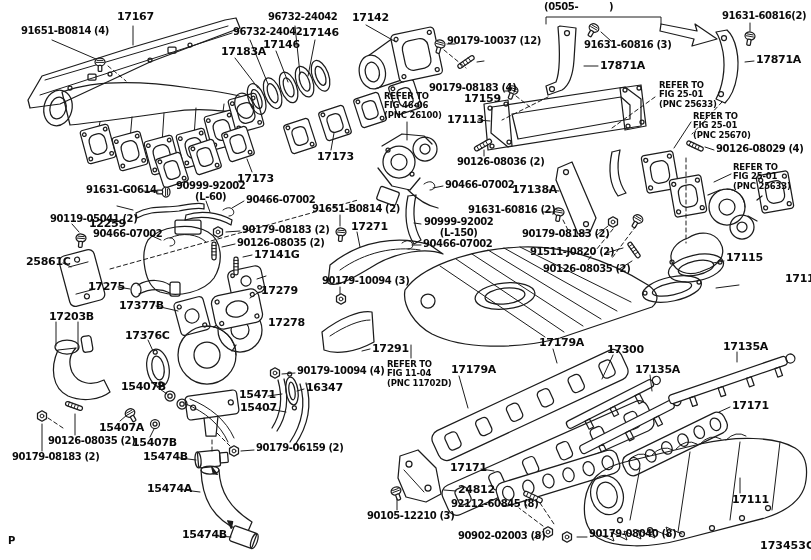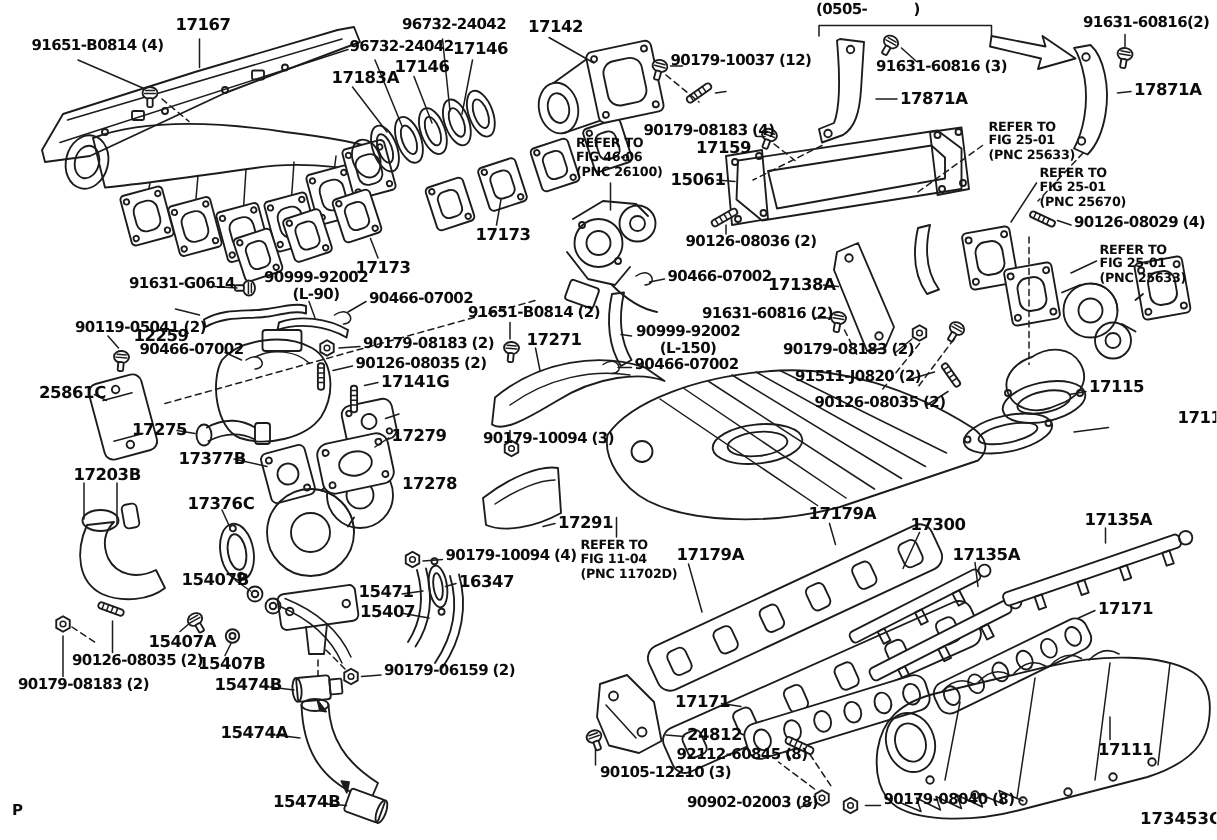--- a/index.html
+++ b/index.html
@@ -478,49 +478,49 @@
       <div class="lbl big" style="left: 221px; top: 46px;">17183A</div>
       <div class="lbl big" style="left: 352px; top: 12px;">17142</div>
       <div class="lbl" style="left: 447px; top: 36px;">90179-10037 (12)</div>
       <div class="lbl big" style="left: 464px; top: 53px; margin-top: 40px;">17159</div>
       <div class="lbl" style="left: 544px; top: 2px;">(0505-          )</div>
       <div class="lbl" style="left: 722px; top: 11px;">91631-60816(2)</div>
       <div class="lbl" style="left: 584px; top: 40px;">91631-60816 (3)</div>
       <div class="lbl big" style="left: 600px; top: 60px;">17871A</div>
       <div class="lbl big" style="left: 756px; top: 54px;">17871A</div>
       <div class="lbl" style="left: 429px; top: 83px;">90179-08183 (4)</div>
-      <div class="lbl big" style="left: 447px; top: 114px;">15061</div>
+      <div class="lbl big" style="left: 447px; top: 114px;">17113</div>
       <div class="lbl small" style="left: 384px; top: 92px;"><div>REFER TO</div><div>FIG 46-06</div><div>(PNC 26100)</div></div>
       <div class="lbl small" style="left: 659px; top: 81px;"><div>REFER TO</div><div>FIG 25-01</div><div>(PNC 25633)</div></div>
       <div class="lbl small" style="left: 693px; top: 112px;"><div>REFER TO</div><div>FIG 25-01</div><div>(PNC 25670)</div></div>
       <div class="lbl" style="left: 716px; top: 144px;">90126-08029 (4)</div>
       <div class="lbl small" style="left: 733px; top: 163px;"><div>REFER TO</div><div>FIG 25-01</div><div>(PNC 25633)</div></div>
       <div class="lbl big" style="left: 726px; top: 252px;">17115</div>
       <div class="lbl big" style="left: 785px; top: 273px; text-align: right;">17114B</div>
       <div class="lbl" style="left: 86px; top: 185px;">91631-G0614</div>
-      <div class="lbl" style="left: 176px; top: 181px;"><div>90999-92002</div><div class="l2">(L-90)</div></div>
+      <div class="lbl" style="left: 176px; top: 181px;"><div>90999-92002</div><div class="l2">(L-60)</div></div>
       <div class="lbl big" style="left: 89px; top: 218px;">12259</div>
       <div class="lbl" style="left: 50px; top: 214px;">90119-05041 (2)</div>
       <div class="lbl" style="left: 93px; top: 229px;">90466-07002</div>
       <div class="lbl big" style="left: 26px; top: 256px;">25861C</div>
       <div class="lbl big" style="left: 88px; top: 281px;">17275</div>
       <div class="lbl big" style="left: 119px; top: 300px;">17377B</div>
       <div class="lbl big" style="left: 49px; top: 311px;">17203B</div>
       <div class="lbl big" style="left: 125px; top: 330px;">17376C</div>
       <div class="lbl big" style="left: 317px; top: 151px;">17173</div>
       <div class="lbl big" style="left: 237px; top: 173px;">17173</div>
       <div class="lbl" style="left: 246px; top: 195px;">90466-07002</div>
       <div class="lbl" style="left: 242px; top: 225px;">90179-08183 (2)</div>
       <div class="lbl" style="left: 237px; top: 238px;">90126-08035 (2)</div>
       <div class="lbl big" style="left: 254px; top: 249px;">17141G</div>
       <div class="lbl big" style="left: 268px; top: 270px; margin-top: 47px;">17278</div>
       <div class="lbl big" style="left: 261px; top: 285px;">17279</div>
       <div class="lbl" style="left: 312px; top: 204px;">91651-B0814 (2)</div>
       <div class="lbl big" style="left: 351px; top: 221px;">17271</div>
-      <div class="lbl" style="left: 322px; top: 288px;">90179-10094 (3)</div>
+      <div class="lbl" style="left: 322px; top: 276px;">90179-10094 (3)</div>
       <div class="lbl" style="left: 457px; top: 157px;">90126-08036 (2)</div>
       <div class="lbl" style="left: 445px; top: 180px;">90466-07002</div>
       <div class="lbl big" style="left: 512px; top: 184px;">17138A</div>
       <div class="lbl" style="left: 468px; top: 205px;">91631-60816 (2)</div>
       <div class="lbl" style="left: 424px; top: 217px;"><div>90999-92002</div><div class="l2">(L-150)</div></div>
       <div class="lbl" style="left: 423px; top: 239px;">90466-07002</div>
       <div class="lbl" style="left: 522px; top: 229px;">90179-08183 (2)</div>
       <div class="lbl" style="left: 530px; top: 247px;">91511-J0820 (2)</div>
       <div class="lbl" style="left: 543px; top: 264px;">90126-08035 (2)</div>
       <div class="lbl big" style="left: 372px; top: 343px;">17291</div>
@@ -540,19 +540,19 @@
       <div class="lbl" style="left: 48px; top: 436px;">90126-08035 (2)</div>
       <div class="lbl big" style="left: 132px; top: 437px;">15407B</div>
       <div class="lbl" style="left: 12px; top: 452px;">90179-08183 (2)</div>
       <div class="lbl big" style="left: 143px; top: 451px;">15474B</div>
       <div class="lbl" style="left: 256px; top: 443px;">90179-06159 (2)</div>
       <div class="lbl big" style="left: 147px; top: 483px;">15474A</div>
       <div class="lbl big" style="left: 182px; top: 529px;">15474B</div>
       <div class="lbl big" style="left: 450px; top: 462px;">17171</div>
       <div class="lbl big" style="left: 458px; top: 484px;">24812</div>
       <div class="lbl" style="left: 451px; top: 499px;">92112-60845 (8)</div>
-      <div class="lbl" style="left: 367px; top: 511px; margin-left: 33px;">90105-12210 (3)</div>
+      <div class="lbl" style="left: 367px; top: 511px;">90105-12210 (3)</div>
       <div class="lbl" style="left: 458px; top: 531px;">90902-02003 (8)</div>
       <div class="lbl" style="left: 589px; top: 529px;">90179-08040 (8)</div>
       <div class="lbl big" style="left: 732px; top: 494px;">17111</div>
     </div>
 
 </div>
 
 </body></html>

